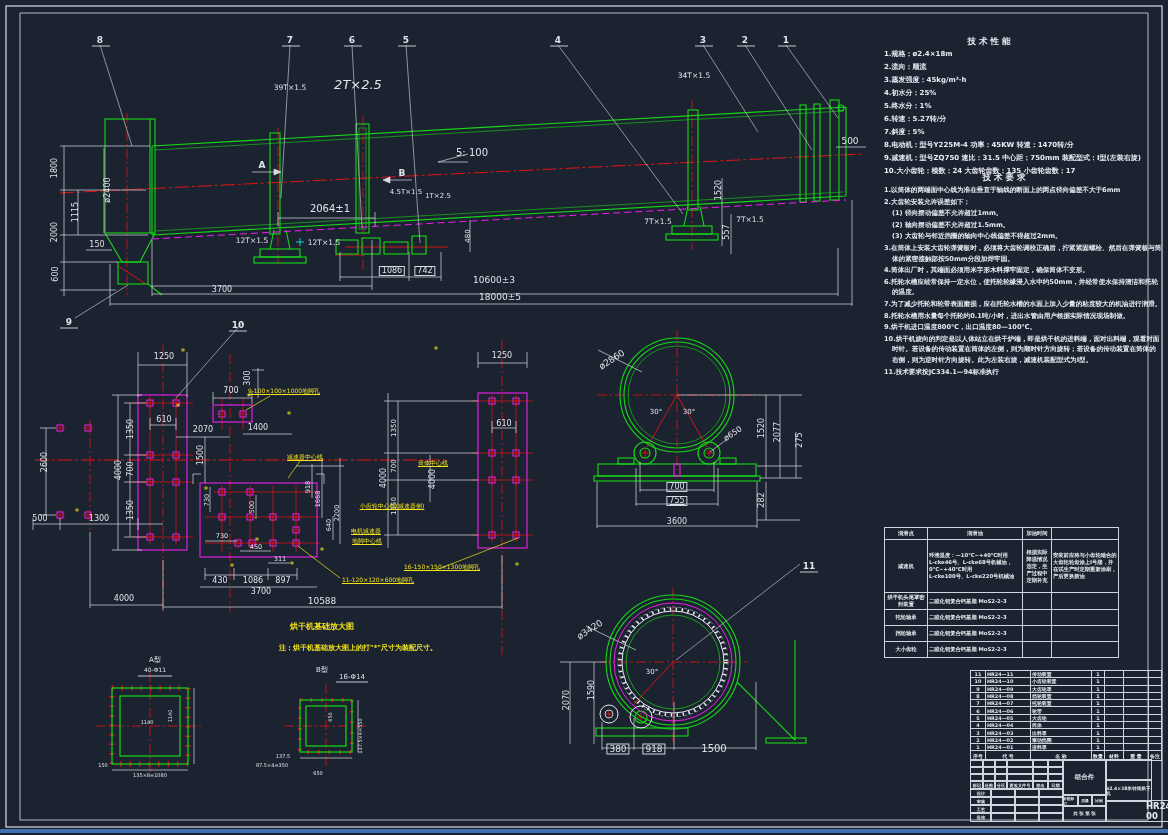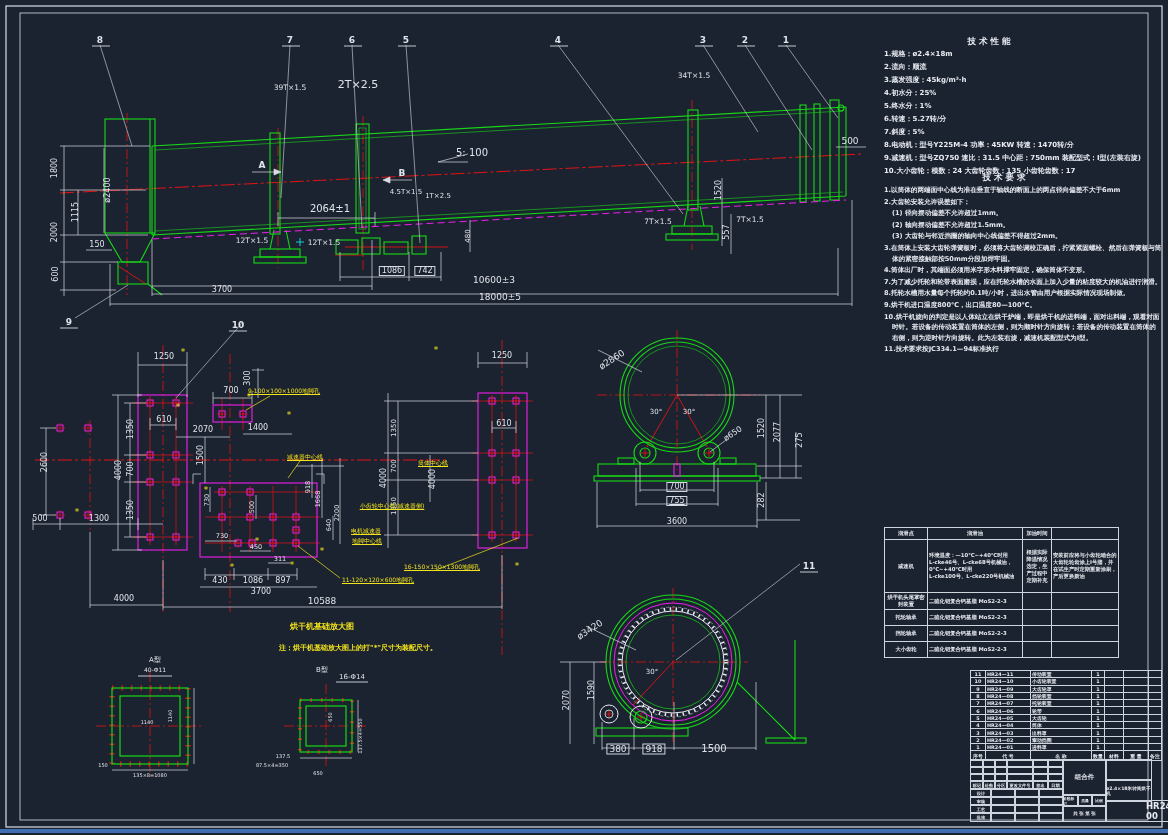--- a/index.html
+++ b/index.html
@@ -217,21 +217,21 @@
       <span class="dim bx" style="left: 392px; top: 271px; font-size: 8px; transform: translate(-50%, -50%);">1086</span>
       <span class="dim bx" style="left: 425px; top: 271px; font-size: 8px; transform: translate(-50%, -50%);">742</span>
       <span class="dim" style="left: 494px; top: 280px; font-size: 9px; transform: translate(-50%, -50%);">10600±3</span>
       <span class="dim" style="left: 500px; top: 297px; font-size: 9px; transform: translate(-50%, -50%);">18000±5</span>
       <span class="dim" style="left: 850px; top: 141px; font-size: 9px; transform: translate(-50%, -50%);">500</span>
       <span class="dim" style="left: 719px; top: 190px; font-size: 8px; transform: translate(-50%, -50%) rotate(-90deg);">1520</span>
       <span class="dim" style="left: 727px; top: 232px; font-size: 8px; transform: translate(-50%, -50%) rotate(-90deg);">557</span>
       <span class="dim" style="left: 468px; top: 236px; font-size: 7px; transform: translate(-50%, -50%) rotate(-90deg);">480</span>
       <span class="dim" style="left: 472px; top: 153px; font-size: 10px; transform: translate(-50%, -50%);">5: 100</span>
       <span class="dim" style="left: 290px; top: 88px; font-size: 7.5px; transform: translate(-50%, -50%);">39T×1.5</span>
-      <span class="dim" style="left: 358px; top: 84px; font-size: 11px; transform: translate(-50%, -50%);">2T×2.5</span>
+      <span class="dim" style="left: 358px; top: 84px; font-size: 13px; transform: translate(-50%, -50%); font-style: italic;">2T×2.5</span>
       <span class="dim" style="left: 694px; top: 76px; font-size: 7.5px; transform: translate(-50%, -50%);">34T×1.5</span>
       <span class="dim" style="left: 406px; top: 192px; font-size: 7px; transform: translate(-50%, -50%);">4.5T×1.5</span>
       <span class="dim" style="left: 438px; top: 196px; font-size: 7px; transform: translate(-50%, -50%);">1T×2.5</span>
       <span class="dim" style="left: 252px; top: 241px; font-size: 7.5px; transform: translate(-50%, -50%);">12T×1.5</span>
       <span class="dim" style="left: 324px; top: 243px; font-size: 7.5px; transform: translate(-50%, -50%);">12T×1.5</span>
       <span class="dim" style="left: 658px; top: 222px; font-size: 7.5px; transform: translate(-50%, -50%);">7T×1.5</span>
       <span class="dim" style="left: 750px; top: 220px; font-size: 7.5px; transform: translate(-50%, -50%);">7T×1.5</span>
       <span class="dim" style="left: 262px; top: 165px; font-size: 9px; font-weight: bold; transform: translate(-50%, -50%);">A</span>
       <span class="dim" style="left: 402px; top: 173px; font-size: 9px; font-weight: bold; transform: translate(-50%, -50%);">B</span>
       <span class="dim" style="left: 612px; top: 360px; font-size: 9px; transform: translate(-50%, -50%) rotate(-33deg);">ø2860</span>
@@ -344,20 +344,21 @@
 <div class="tr">
   <div class="blk-title">技 术 要 求</div>
   <div class="tr-items">
         <div>1.以筒体的两端面中心线为准在垂直于轴线的断面上的两点径向偏差不大于6mm</div>
         <div>2.大齿轮安装允许误差如下：</div>
         <div class="indent">(1) 径向摆动偏差不允许超过1mm。</div>
         <div class="indent">(2) 轴向摆动偏差不允许超过1.5mm。</div>
         <div class="indent">(3) 大齿轮与邻近挡圈的轴向中心线偏差不得超过2mm。</div>
         <div>3.在筒体上安装大齿轮弹簧板时，必须将大齿轮调校正确后，拧紧紧固螺栓、然后在弹簧板与筒体的紧密接触部按50mm分段加焊牢固。</div>
         <div>4.筒体出厂时，其端面必须用米字形木料撑牢固定，确保筒体不变形。</div>
+        <div>6.托轮水槽应经常保持一定水位，使托轮轮缘浸入水中约50mm，并经常使水保持清洁和托轮的温度。</div>
         <div>7.为了减少托轮和轮带表面磨损，应在托轮水槽的水面上加入少量的粘度较大的机油进行润滑。</div>
         <div>8.托轮水槽用水量每个托轮约0.1吨/小时，进出水管由用户根据实际情况现场制做。</div>
         <div>9.烘干机进口温度800℃，出口温度80—100℃。</div>
         <div>10.烘干机旋向的判定是以人体站立在烘干炉端，即是烘干机的进料端，面对出料端，观看对面时针。若设备的传动装置在筒体的左侧，则为顺时针方向旋转；若设备的传动装置在筒体的右侧，则为逆时针方向旋转。此为左装右旋，减速机装配型式为Ⅰ型。</div>
         <div>11.技术要求按JC334.1—94标准执行</div>
       </div>
 </div>
 
 <table id="lub">
       <tbody>

